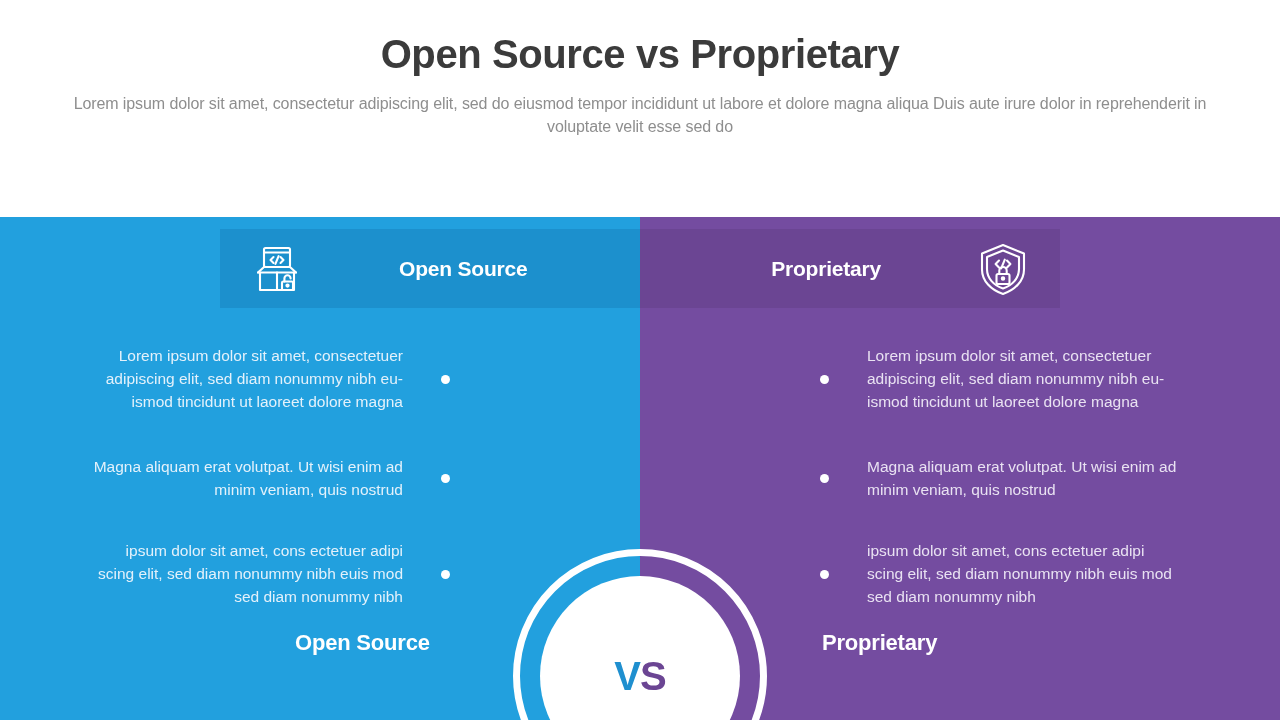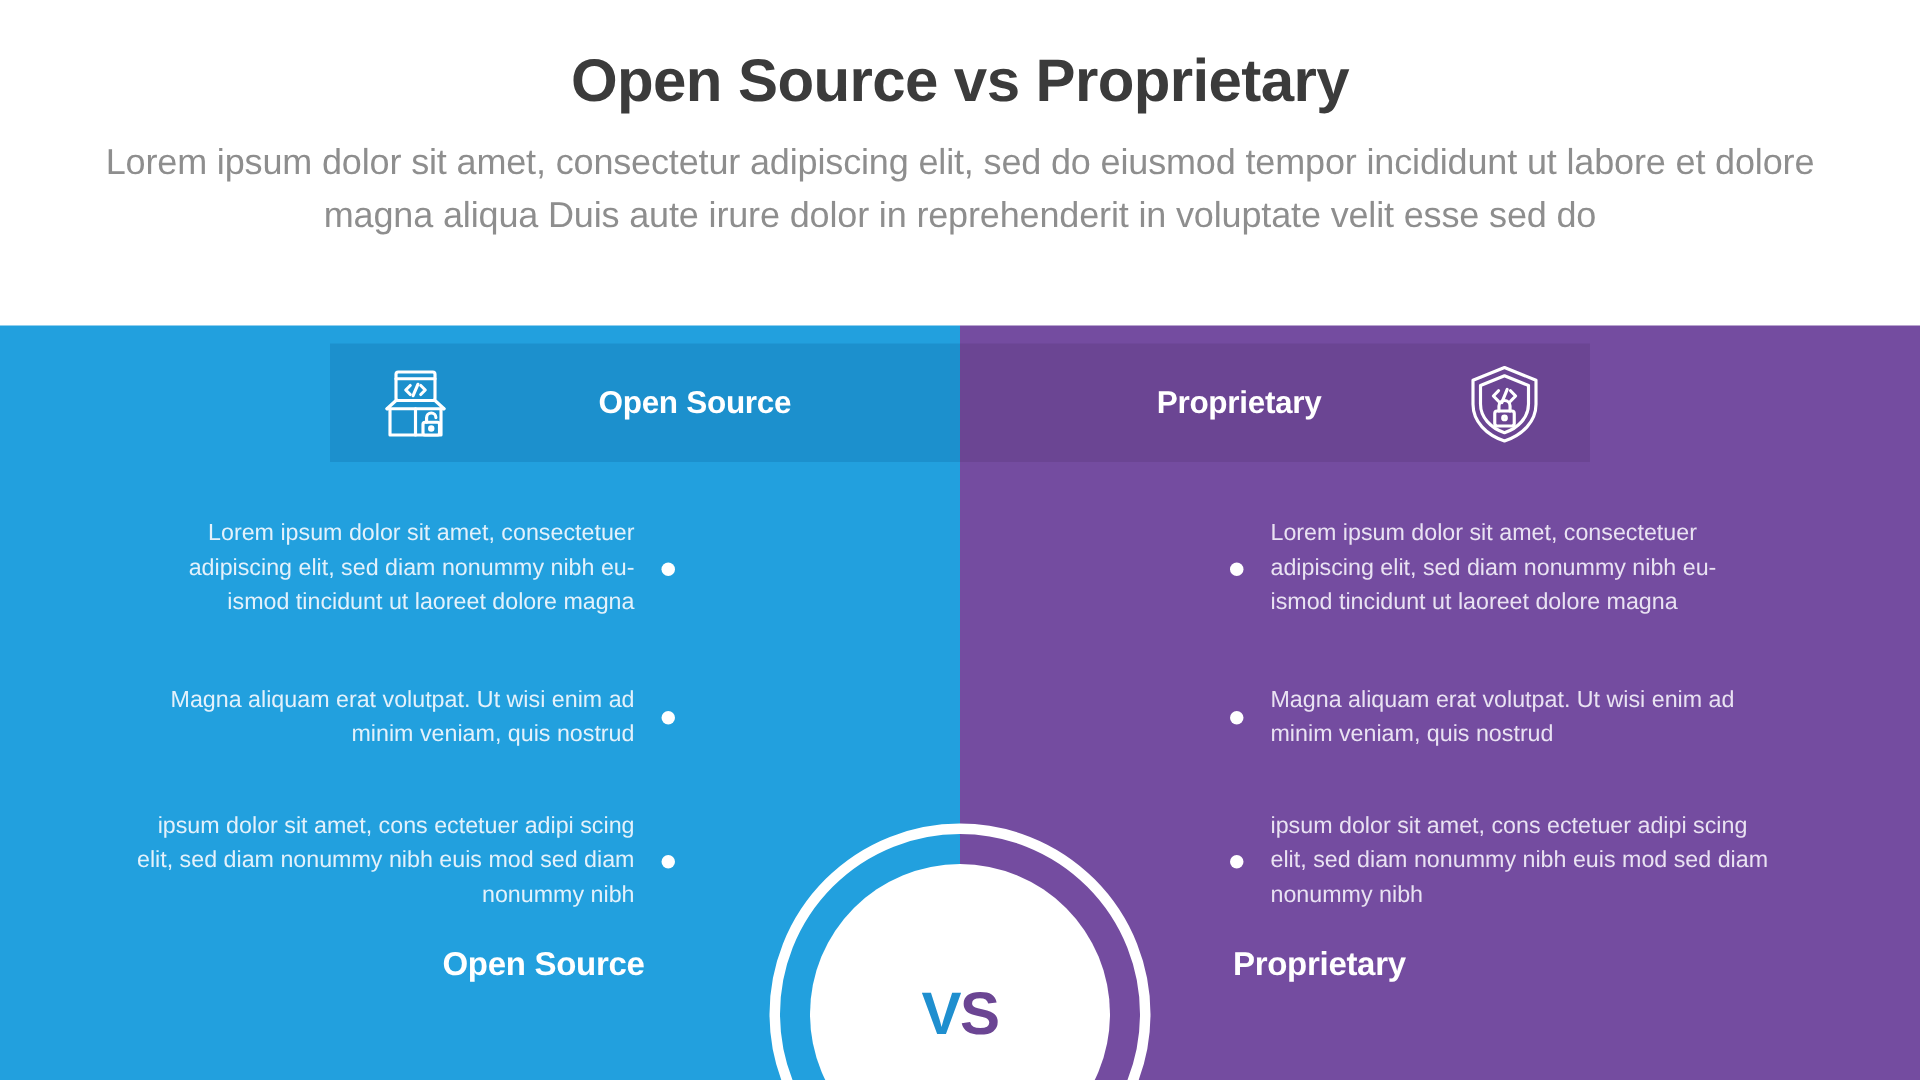--- a/index.html
+++ b/index.html
@@ -39,21 +39,21 @@
     font-weight: bold;
     color: #3b3b3b;
     letter-spacing: -0.4px;
     line-height: 1.2;
     margin: 0 0 14px 0;
   }
   .header-subtitle {
     width: 1160px;
     margin: 0 auto;
     text-align: center;
-    font-size: 24px;
+    font-size: 16px;
     font-weight: 400;
     color: #8e8e8e;
     line-height: 1.45;
     letter-spacing: -0.1px;
   }
 
   
   .panels {
     position: absolute;
     left: 0;
@@ -118,20 +118,21 @@
     top: 128px;
     width: 360px;
   }
   .bullet-col-left  { left: 90px;  }
   .bullet-col-right { left: 820px; }
 
   .bullet-item {
     display: flex;
     align-items: center;
     margin-bottom: 32px;
+    gap: 20px;
   }
   .bullet-col-left .bullet-item  { flex-direction: row; }
   .bullet-col-right .bullet-item { flex-direction: row; }
 
   .bullet-dot {
     width: 9px;
     height: 9px;
     border-radius: 50%;
     background: #ffffff;
     flex: 0 0 auto;

